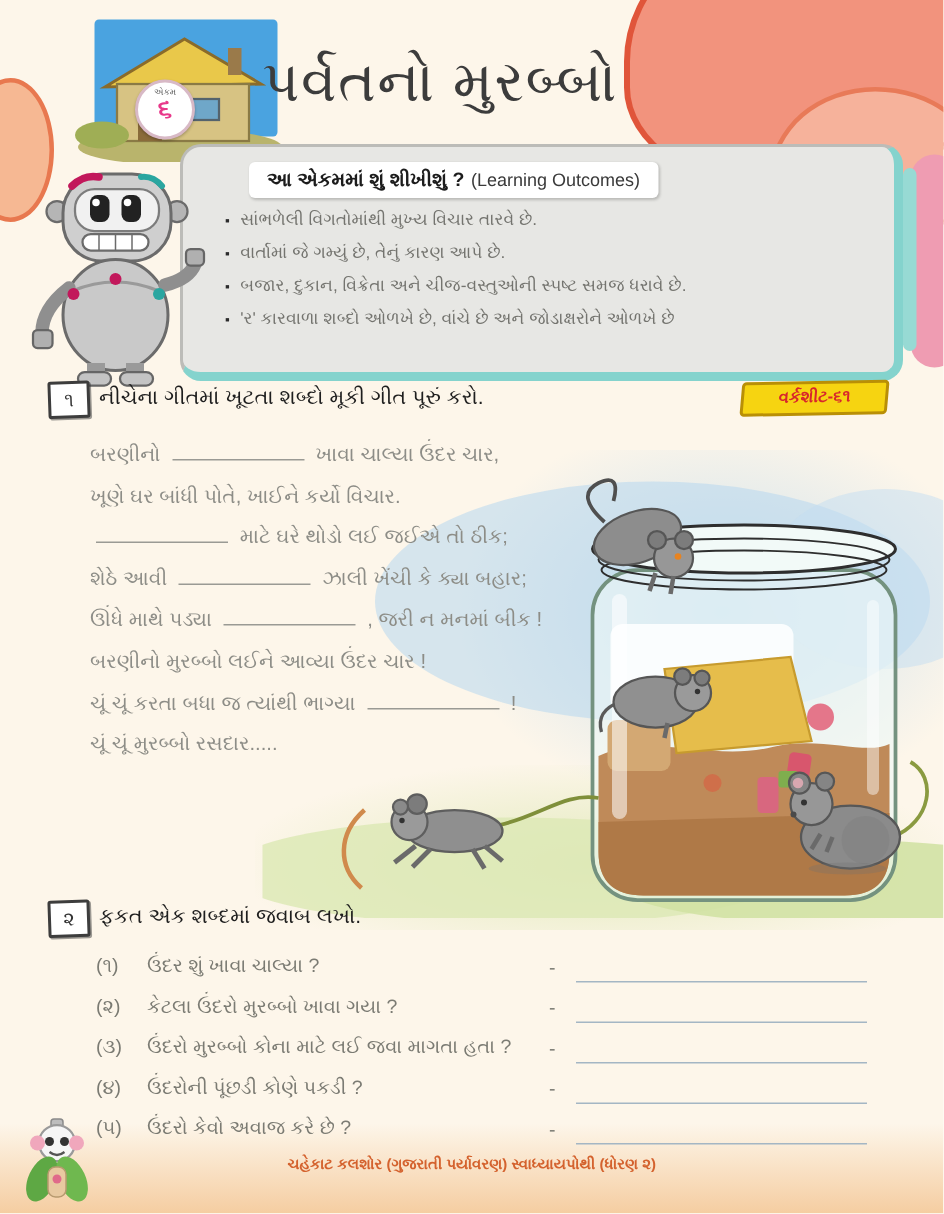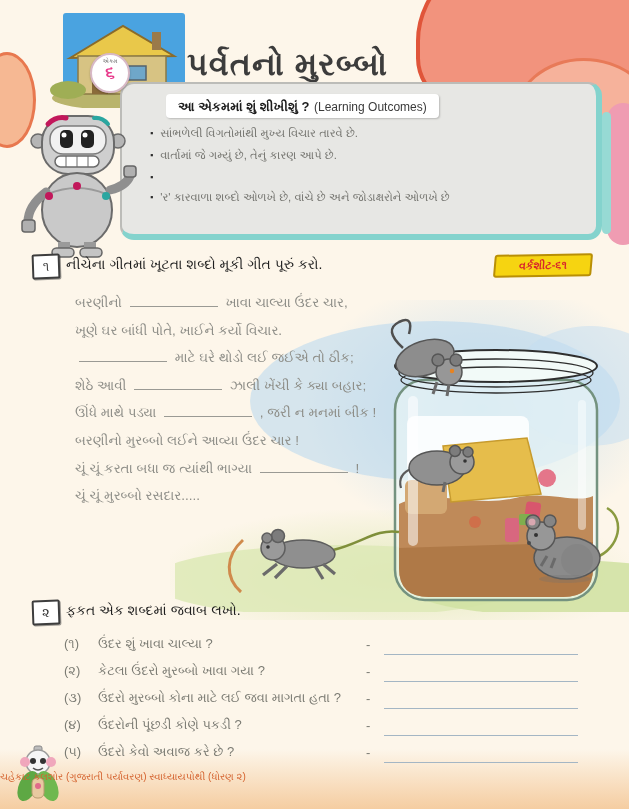--- a/index.html
+++ b/index.html
@@ -24,24 +24,24 @@
                background:linear-gradient(to bottom,rgba(248,213,172,0),#f5cda1);}
   
   .chapter-plate{position:absolute;left:63px;top:13px;width:122px;height:78px;
                  background:#4aa3e0;border-radius:3px;z-index:2;}
   .plate-svg{position:absolute;left:48px;top:16px;z-index:3;}
   .chapter-badge{position:absolute;left:90px;top:53px;width:36px;height:36px;border-radius:50%;
                  background:#fff;border:2px solid #d8b9c6;z-index:4;text-align:center;
                  box-shadow:0 1px 2px rgba(0,0,0,.25);}
   .chapter-badge .unit-label{display:block;font-size:6px;color:#5f5f5f;margin-top:3px;}
   .chapter-badge .unit-num{display:block;font-size:17px;line-height:15px;font-weight:bold;color:#e8388a;}
-  .title{position:absolute;left:175px;top:34px;margin:12px;font-size:32px;font-weight:bold;
+  .title{position:absolute;left:175px;top:34px;margin:0;font-size:38px;font-weight:normal;
          color:#3c3c3c;z-index:3;letter-spacing:1px;}
   
-  .lo-box{position:absolute;left:120px;top:82px;width:474px;height:150px;z-index:3;
+  .lo-box{position:absolute;left:120px;top:96px;width:474px;height:150px;z-index:3;
           background:#e7e7e4;border:2px solid #bcbcb8;border-right:6px solid #84d3cd;
           border-bottom:6px solid #84d3cd;border-radius:14px;}
   .lo-head{position:absolute;left:44px;top:10px;background:#fff;border-radius:4px;
            padding:3px 12px;box-shadow:1px 1px 2px rgba(0,0,0,.2);white-space:nowrap;}
   .lo-head-gu{font-weight:bold;font-size:13px;color:#1c1c1c;}
   .lo-head-en{font-size:12px;color:#3a3a3a;}
   .lo-bullets{position:absolute;left:28px;top:42px;right:14px;}
   .lo-row{display:flex;align-items:flex-start;margin-bottom:8px;}
   .lo-mark{color:#2c2c2c;font-size:9px;margin:2px 7px 0 0;}
   .lo-text{font-size:11.5px;color:#74746f;line-height:14px;}
@@ -52,37 +52,37 @@
   .num-box{position:absolute;left:32px;top:0;width:24px;height:21px;background:#fff;
            border:2px solid #3d3d3d;border-radius:2px;transform:rotate(-2deg);
            font-size:13px;color:#333;text-align:center;line-height:21px;
            box-shadow:1px 1px 0 rgba(60,60,60,.5);}
   .sec-instr{position:absolute;left:66px;top:2px;font-size:14px;font-weight:normal;color:#1e1e1e;}
   .ws-badge{position:absolute;left:494px;top:0;width:94px;height:19px;background:#f6d411;
             border:2px solid #b98f06;border-radius:3px;transform:skewX(-6deg) rotate(-1deg);
             color:#d8262c;font-size:11px;font-weight:bold;text-align:center;line-height:18px;}
   
   .poem{position:absolute;left:60px;top:289px;width:400px;z-index:5;}
-  .poem-line{font-size:13.5px;color:#8d8d87;height:27.6px;line-height:27.6px;white-space:nowrap;margin-left:15px;}
+  .poem-line{font-size:13.5px;color:#8d8d87;height:27.6px;line-height:27.6px;white-space:nowrap;}
   .poem-line:nth-child(9){padding-left:32px;}
   .blank{display:inline-block;width:88px;height:11px;border-bottom:1.5px solid #9a9a94;
          margin:0 4px;vertical-align:baseline;}
   
   .illus-svg{position:absolute;left:175px;top:316px;z-index:2;}
   
   .questions{position:absolute;left:64px;top:628px;width:514px;z-index:5;}
   .q-row{display:flex;align-items:flex-end;height:27px;}
   .q-num{width:34px;font-size:13px;color:#7b7b73;flex:none;padding-bottom:3px;}
   .q-text{width:268px;font-size:13px;color:#7b7b73;flex:none;padding-bottom:3px;white-space:nowrap;}
   .q-dash{width:18px;color:#7b7b73;font-size:13px;padding-bottom:3px;flex:none;}
   .q-line{flex:1;border-bottom:1.3px solid #a4b6c4;height:18px;}
   
   .mascot-svg{position:absolute;left:12px;top:744px;z-index:3;}
-  .footer{position:absolute;left:0;top:771px;width:100%;text-align:left;font-size:10px;
-          color:#d4622e;z-index:3;}
+  .footer{position:absolute;left:0;top:771px;width:100%;text-align:center;font-size:10px;
+          color:#d4622e;z-index:3;font-weight:bold;}
 </style>
 </head>
 <body>
 
 <div class="page">
 
   <div class="cloud-tr"></div>
   <div class="cloud-tr2"></div>
   <div class="cloud-tl"></div>
   <div class="wash-blue"></div>
@@ -117,20 +117,21 @@
         <div class="lo-row">
           <span class="lo-mark">▪</span>
           <span class="lo-text">સાંભળેલી વિગતોમાંથી મુખ્ય વિચાર તારવે છે.</span>
         </div>
         <div class="lo-row">
           <span class="lo-mark">▪</span>
           <span class="lo-text">વાર્તામાં જે ગમ્યું છે, તેનું કારણ આપે છે.</span>
         </div>
         <div class="lo-row">
           <span class="lo-mark">▪</span>
+          <span class="lo-text">બજાર, દુકાન, વિક્રેતા અને ચીજ-વસ્તુઓની સ્પષ્ટ સમજ ધરાવે છે.</span>
         </div>
         <div class="lo-row">
           <span class="lo-mark">▪</span>
           <span class="lo-text">'ર' કારવાળા શબ્દો ઓળખે છે, વાંચે છે અને જોડાક્ષરોને ઓળખે છે</span>
         </div>
       </div>
   </div>
 
   <svg class="robot-svg" width="120" height="150" viewBox="0 0 120 150">
     <line x1="30" y1="22" x2="22" y2="30" stroke="#777" stroke-width="3"></line>

